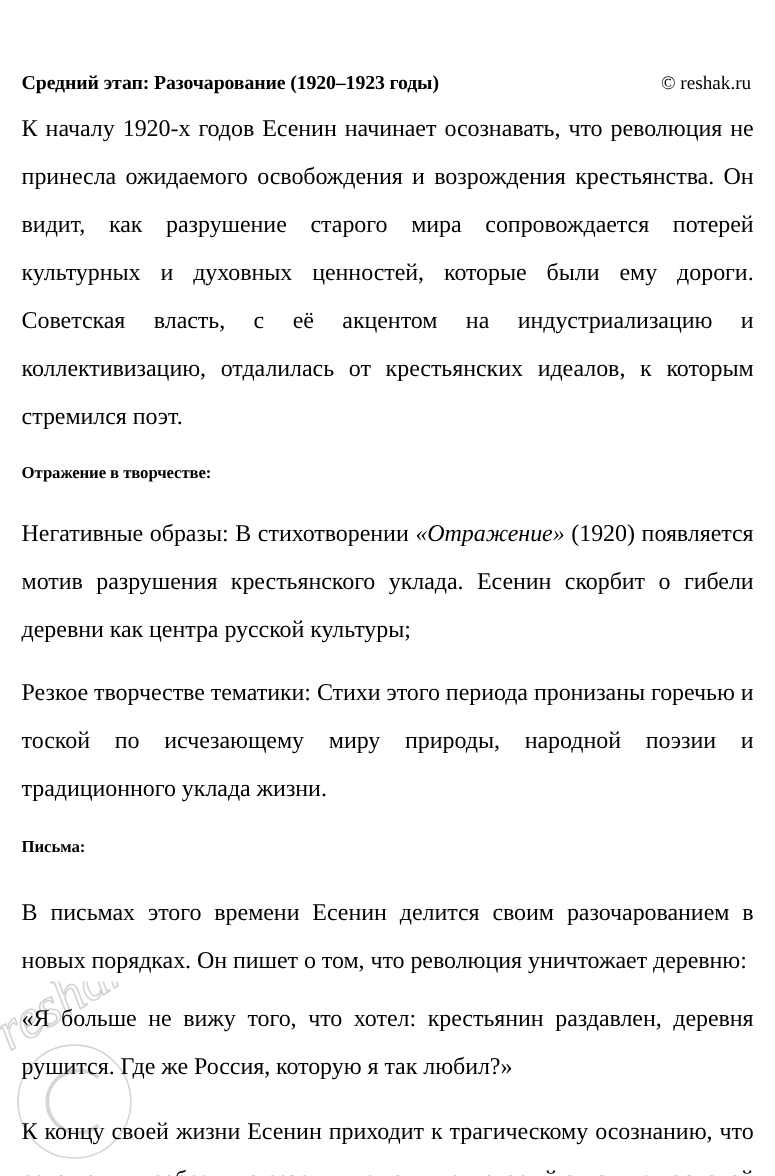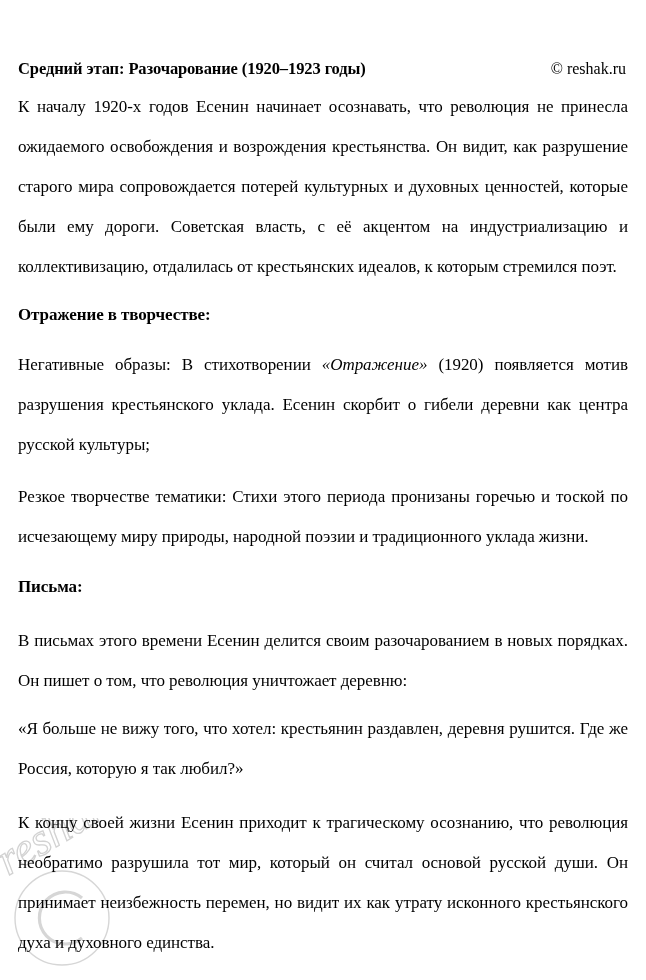--- a/index.html
+++ b/index.html
@@ -64,32 +64,32 @@
     padding-right: 2px;
   }
 
   
   .block {
     padding: 0 2px;
     box-sizing: border-box;
   }
   p.para {
     margin: 0;
-    font-size: 17px;
+    font-size: 20px;
     line-height: 40px;
     text-align: justify;
     text-justify: inter-word;
     text-align-last: left;
     letter-spacing: -0.05px;
     word-spacing: 0;
   }
   h3.subhead {
     margin: 0;
     font-weight: bold;
-    font-size: 17px;
+    font-size: 14px;
     line-height: 40px;
     text-align: left;
     letter-spacing: -0.1px;
   }
   h2.section-title {
     margin: 0;
     font-weight: bold;
     font-size: 17px;
     line-height: 40px;
     text-align: left;

